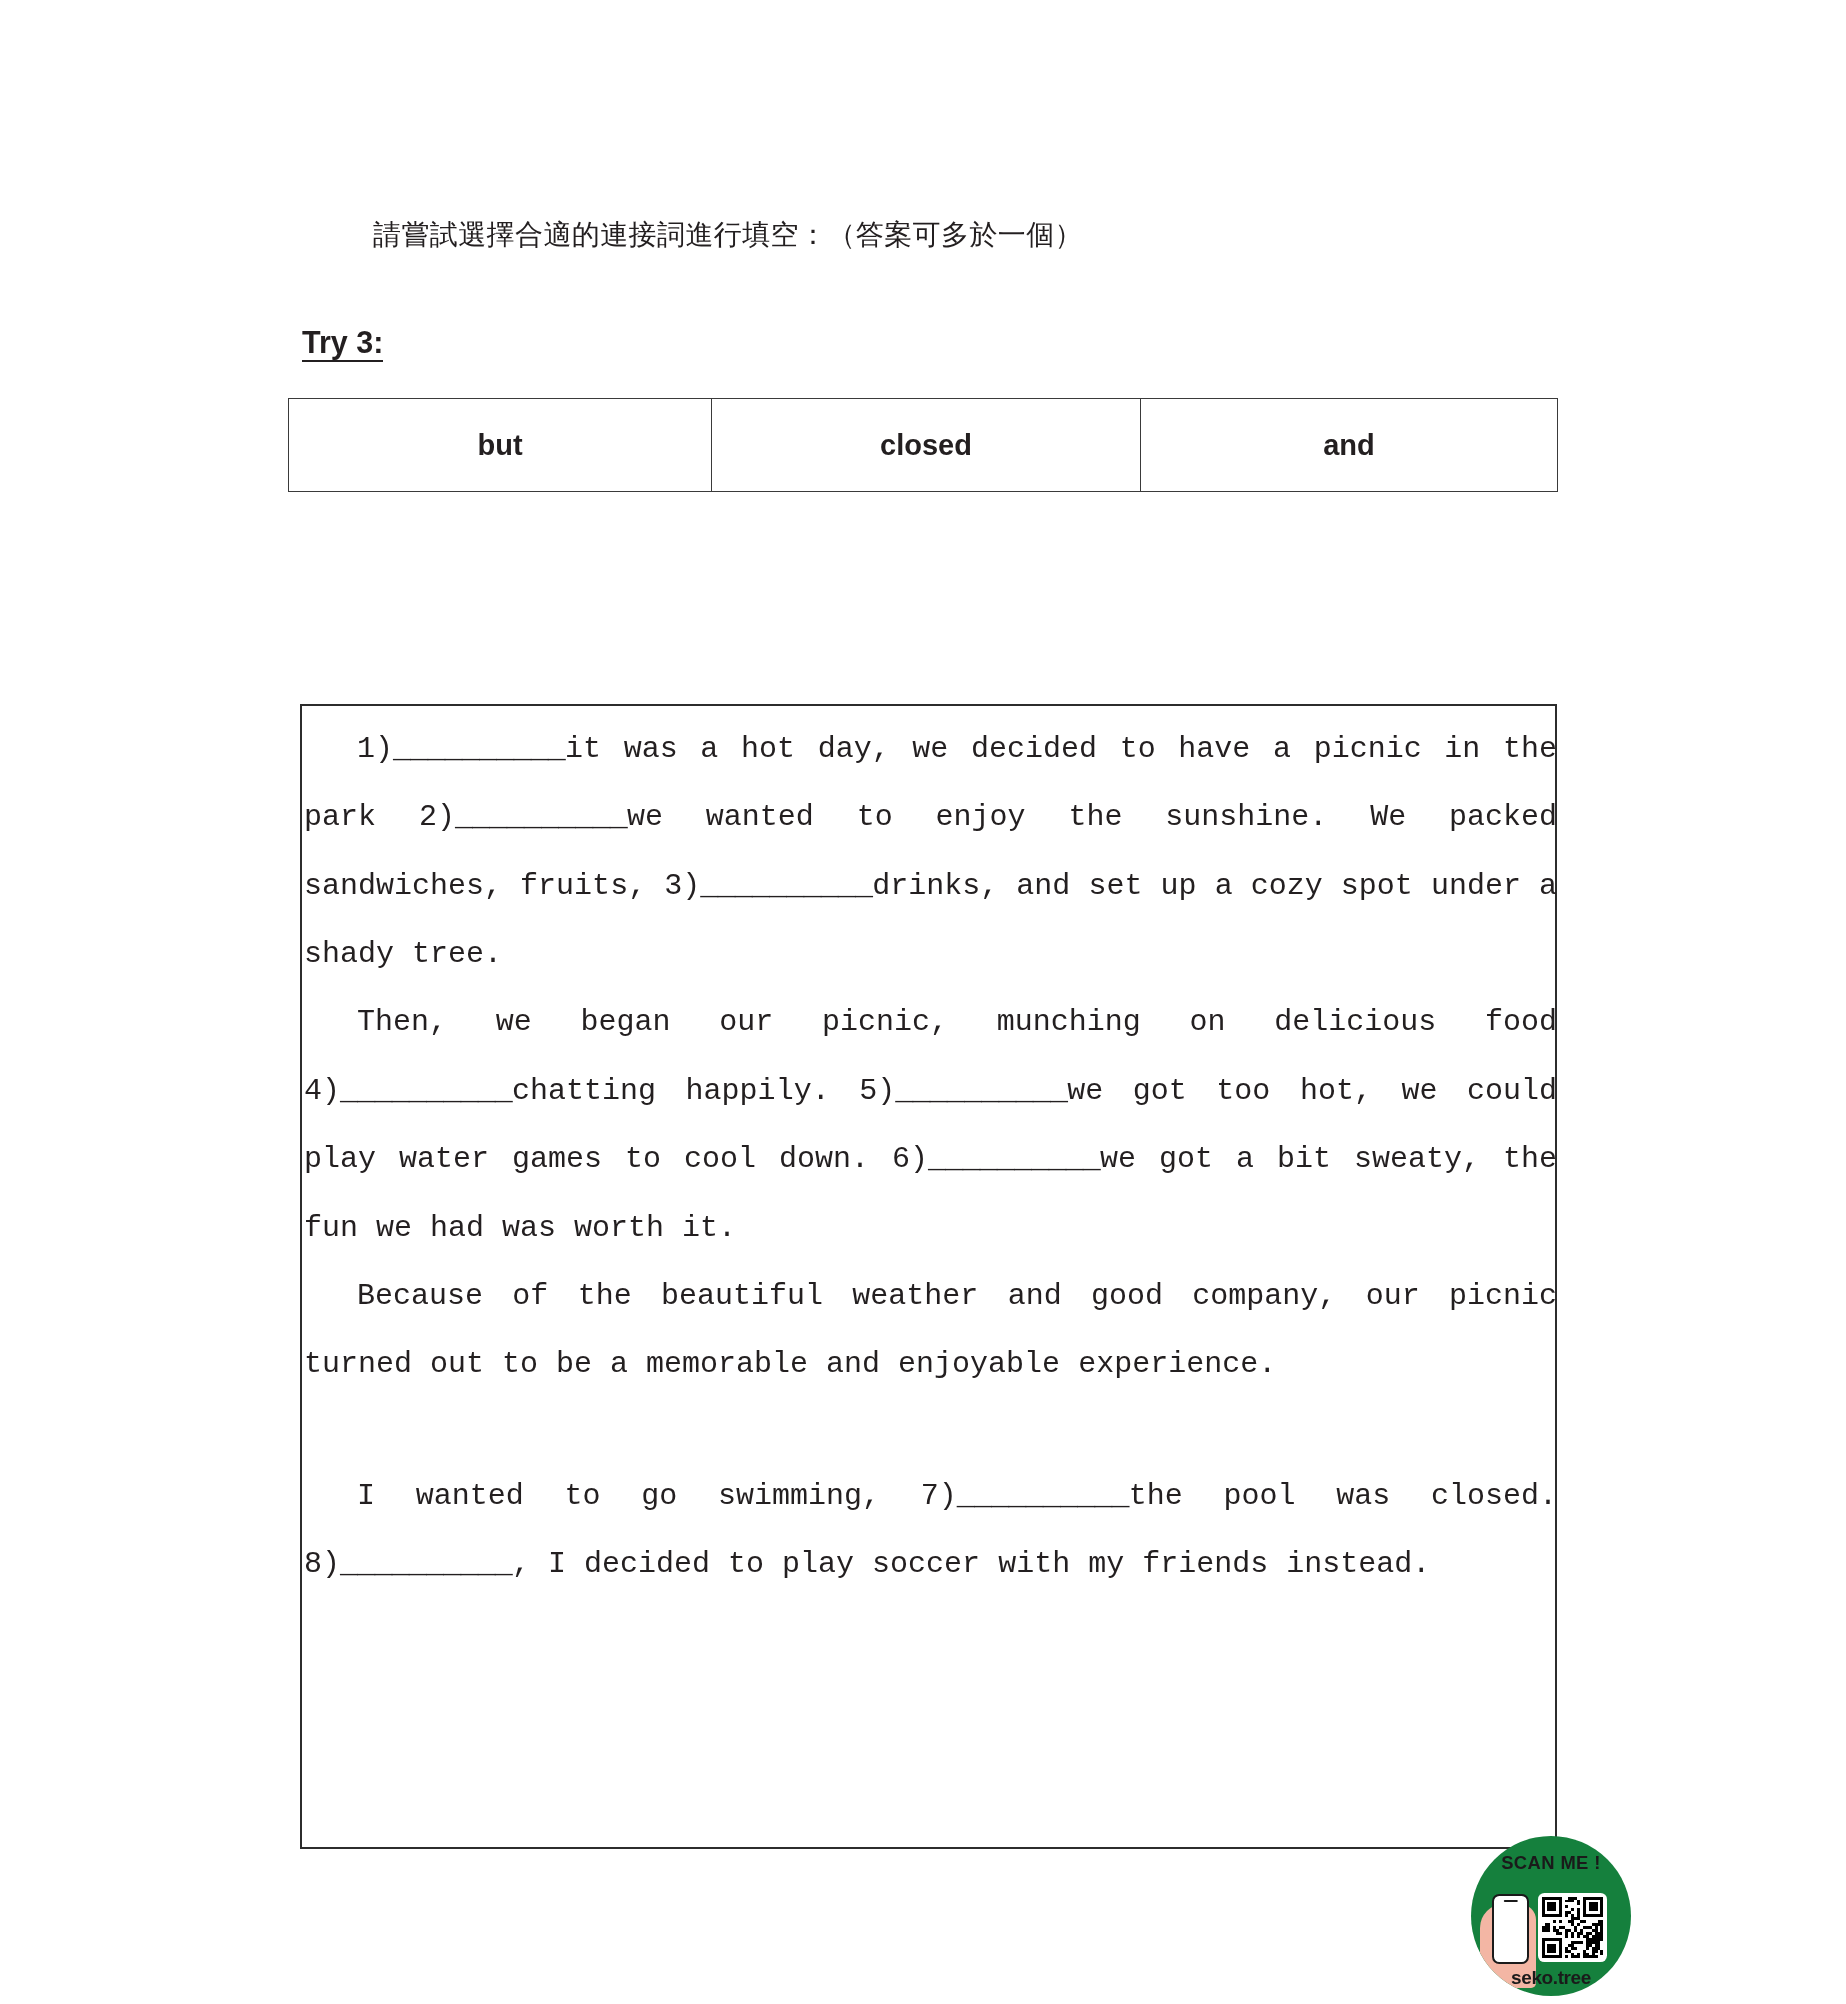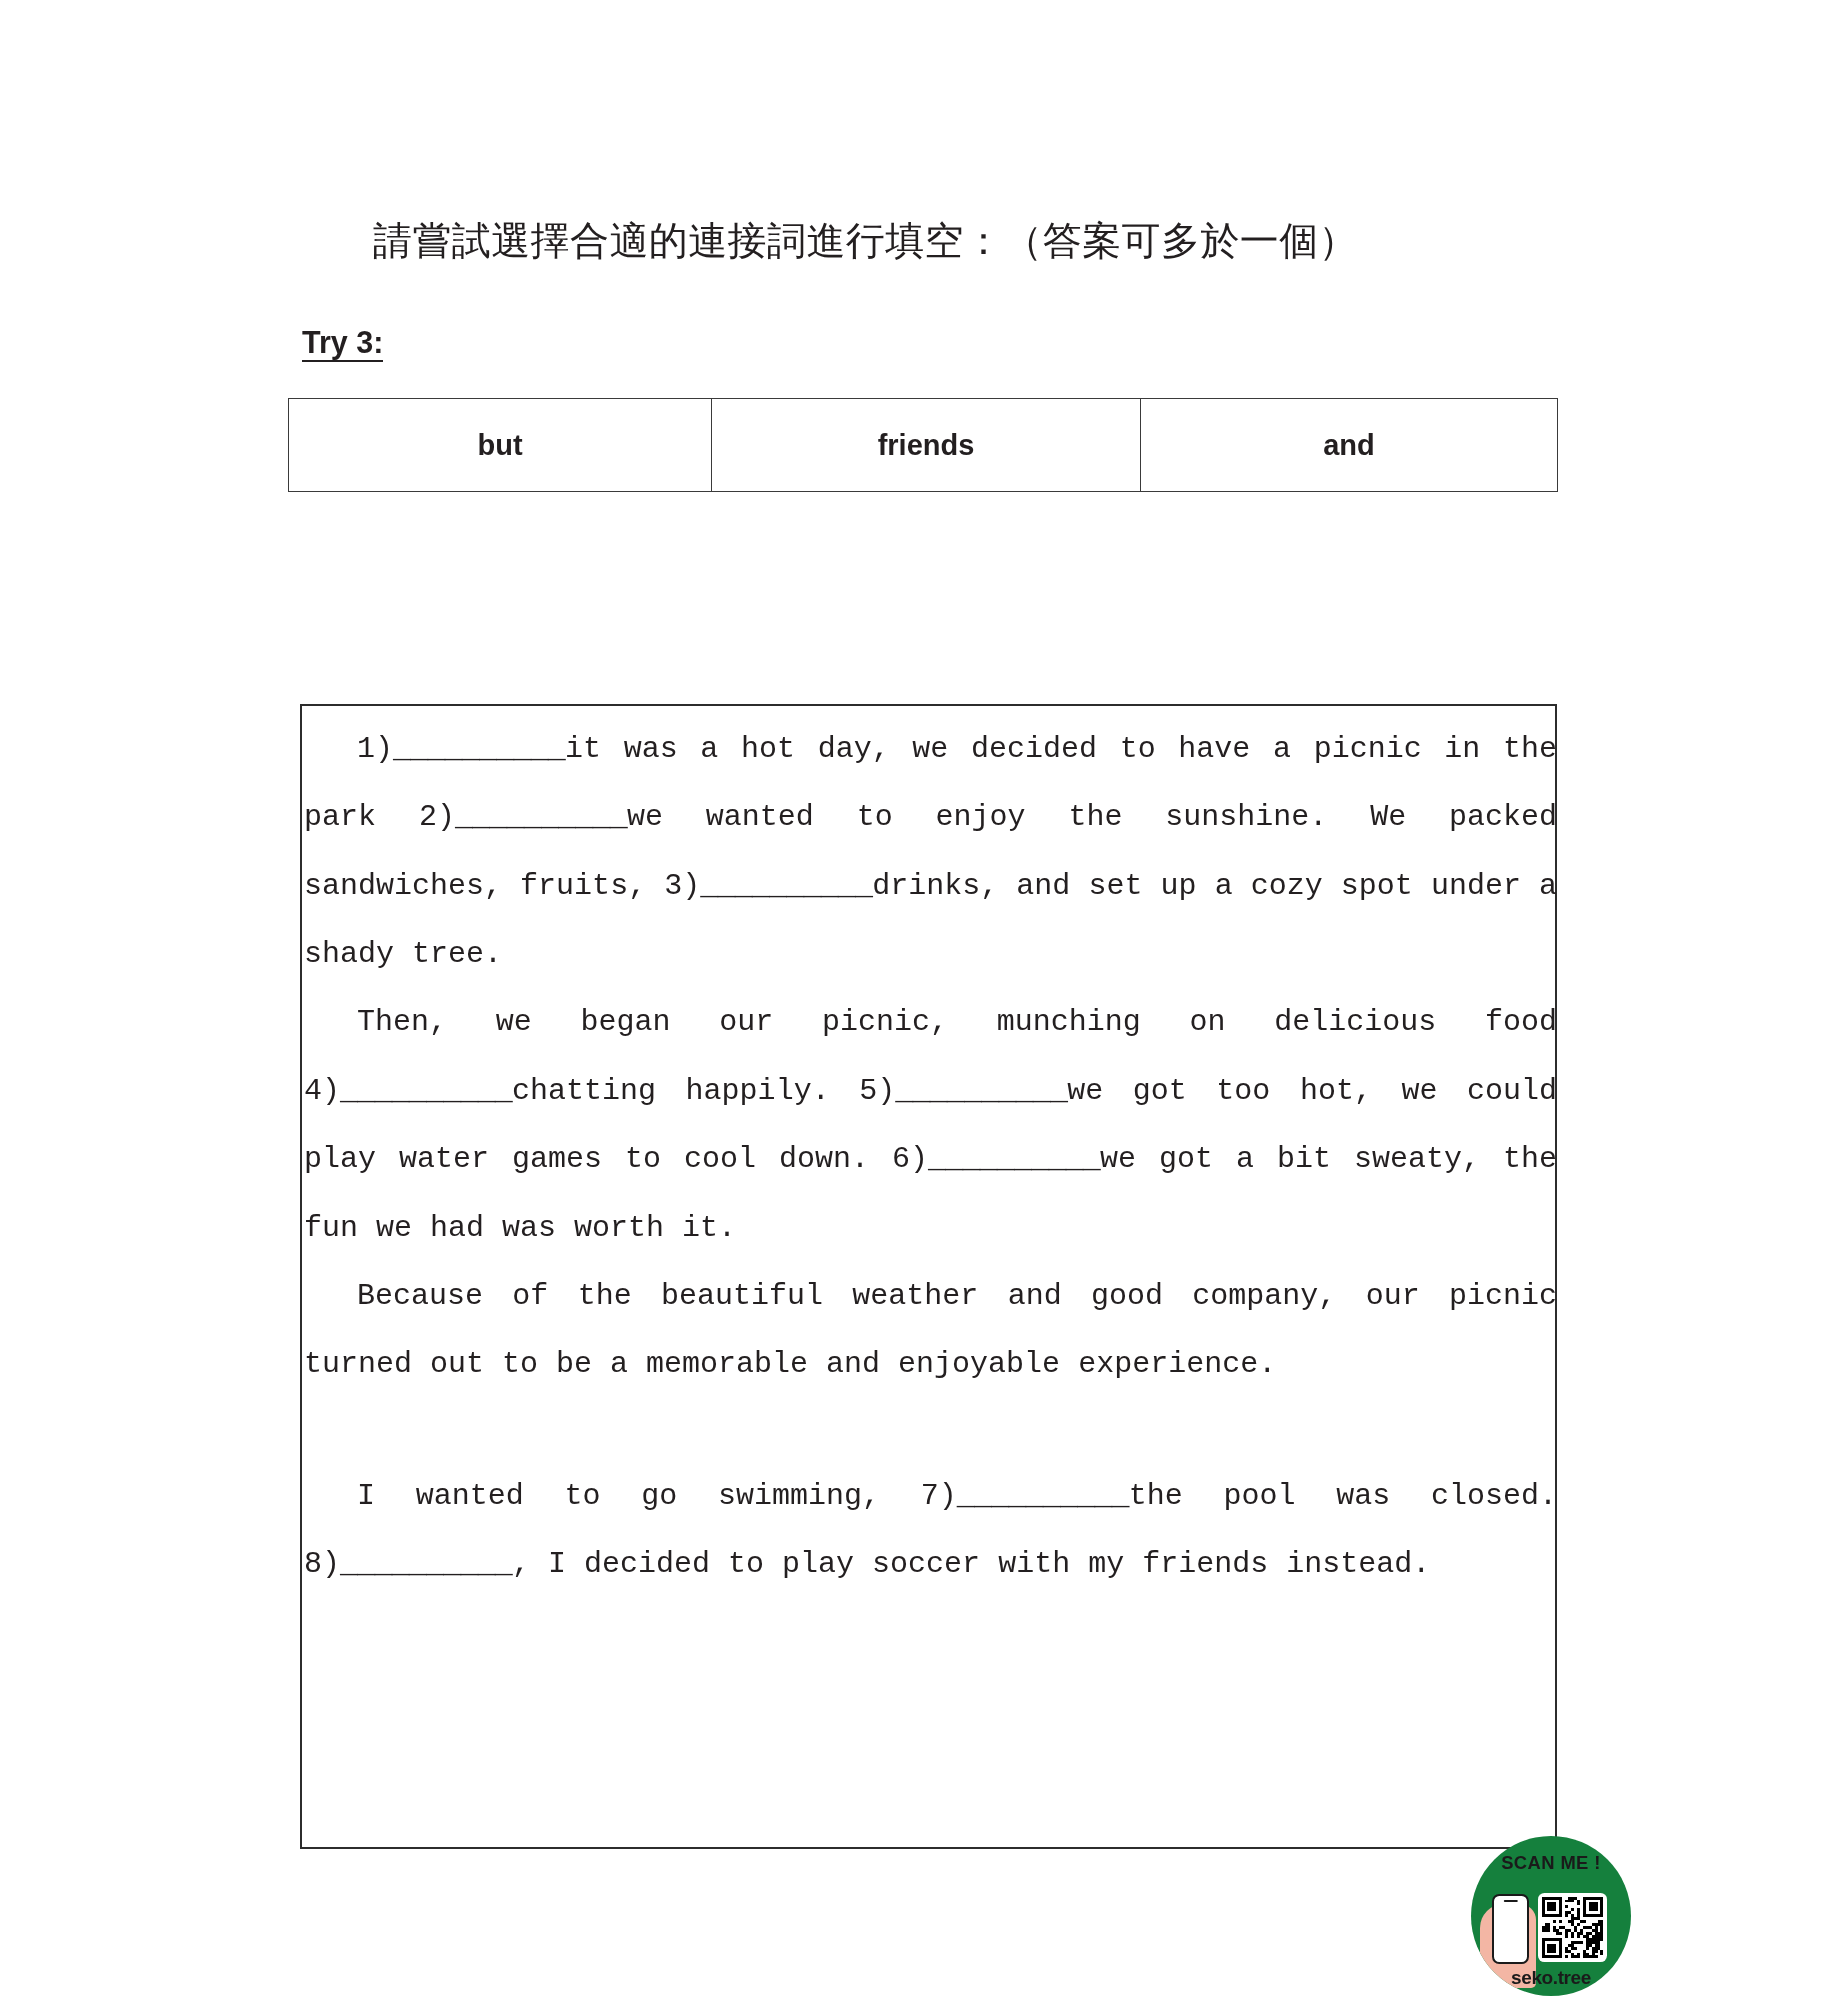--- a/index.html
+++ b/index.html
@@ -14,21 +14,21 @@
     font-family: "Liberation Sans", sans-serif;
     color: #231f20;
     overflow: hidden;
   }
 
   
   .instruction {
     position: absolute;
     left: 373px;
     top: 217px;
-    font-size: 39px;
+    font-size: 28px;
     line-height: 1.25;
     letter-spacing: 0.4px;
     color: #231f20;
     white-space: nowrap;
     font-family: "DejaVu Sans", "Liberation Sans", sans-serif;
     text-align: center;
   }
 
   
   .try-label {
@@ -191,21 +191,21 @@
 <body>
 
 <div class="instruction">請嘗試選擇合適的連接詞進行填空：（答案可多於一個）</div>
 
 <div class="try-label">Try 3:</div>
 
 <table class="wordbank">
   <tbody>
     <tr>
       <td class="col1">but</td>
-      <td class="col2">friends</td>
+      <td class="col2">closed</td>
       <td class="col3">and</td>
     </tr>
   </tbody>
 </table>
 
 <div class="passage-box">
   <div class="passage-inner">
 
     <p class="indent"><span>1)</span><span class="blank">__________</span><span>it was a hot day, we decided to have a picnic in the park </span><span>2)</span><span class="blank">__________</span><span>we wanted to enjoy the sunshine. We packed sandwiches, fruits, </span><span>3)</span><span class="blank">__________</span><span>drinks, and set up a cozy spot under a shady tree.</span></p>
 

